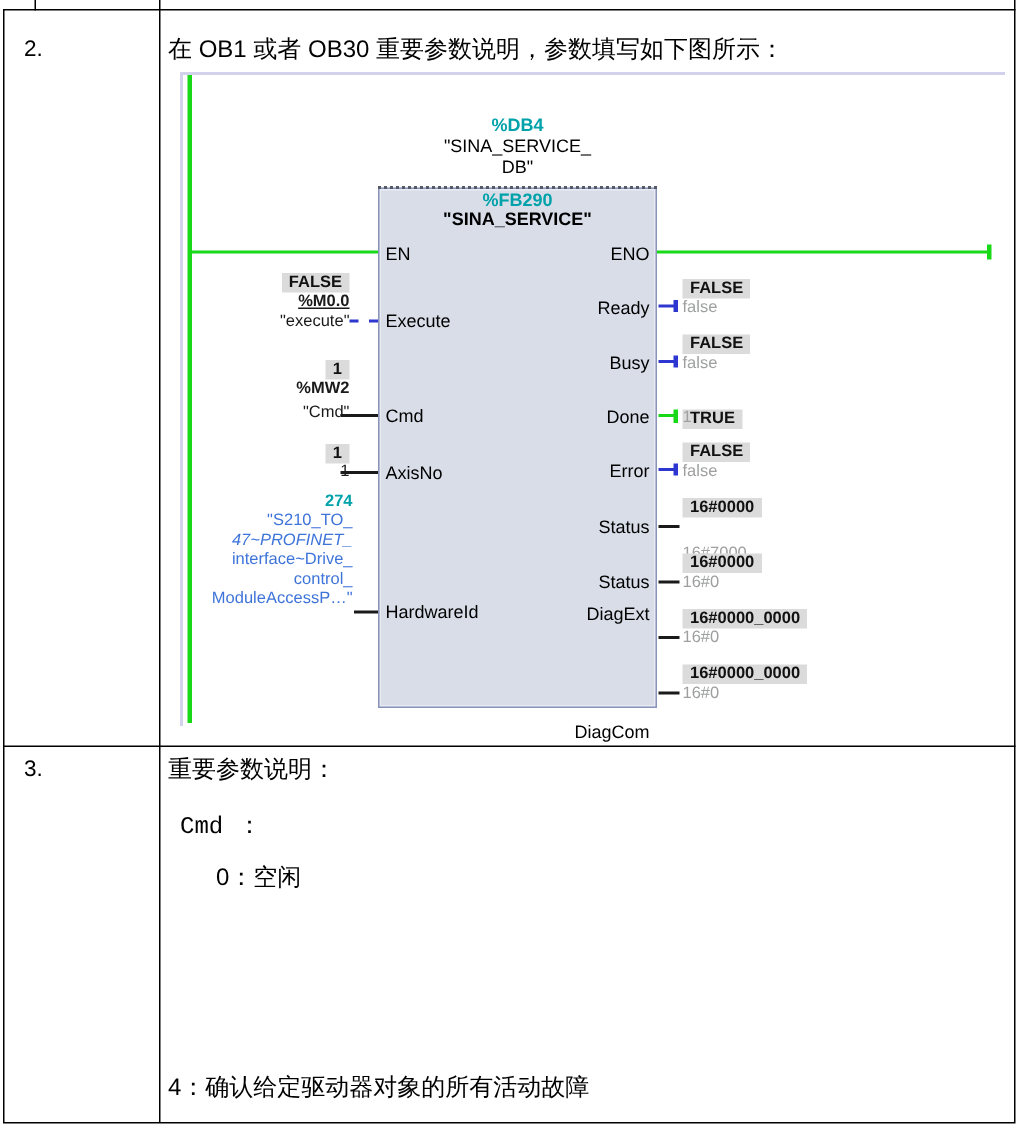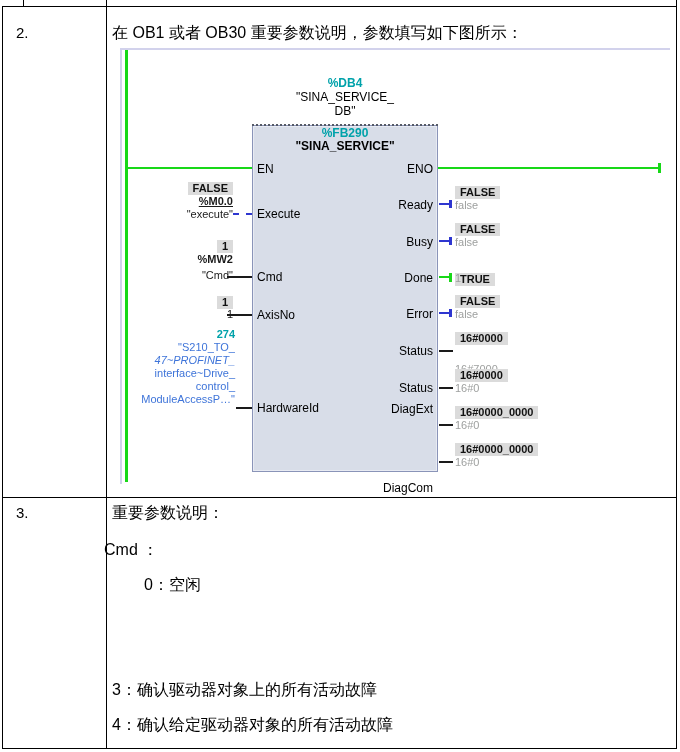--- a/index.html
+++ b/index.html
@@ -154,18 +154,17 @@
     <div class="outline gray" style="top:419px;">16#0</div>
 
     <div class="wire" style="left:439px; top:461px; width:14px;"></div>
     <div class="outline" style="top:443px;"><span class="badge">16#0000_0000</span></div>
     <div class="outline gray" style="top:456px;">16#0</div>
 
   </div>
 
   <div class="cellnum" style="left:16px; top:504px;">3.</div>
   <div class="doctext" style="left:112px; top:503px;">重要参数说明：</div>
-  <div class="doctext" style="left:104px; top:540px;">Cmd ：</div>
+  <div class="doctext" style="left:120px; top:540px;font-family:Liberation Mono, monospace;">Cmd ：</div>
   <div class="doctext" style="left:112px; top:575px;margin-left:32px;">0：空闲</div>
-  <div class="doctext" style="left:112px; top:680px;">3：确认驱动器对象上的所有活动故障</div>
   <div class="doctext" style="left:112px; top:715px;text-align:center;">4：确认给定驱动器对象的所有活动故障</div>
 
 </div>
 
 </body></html>

